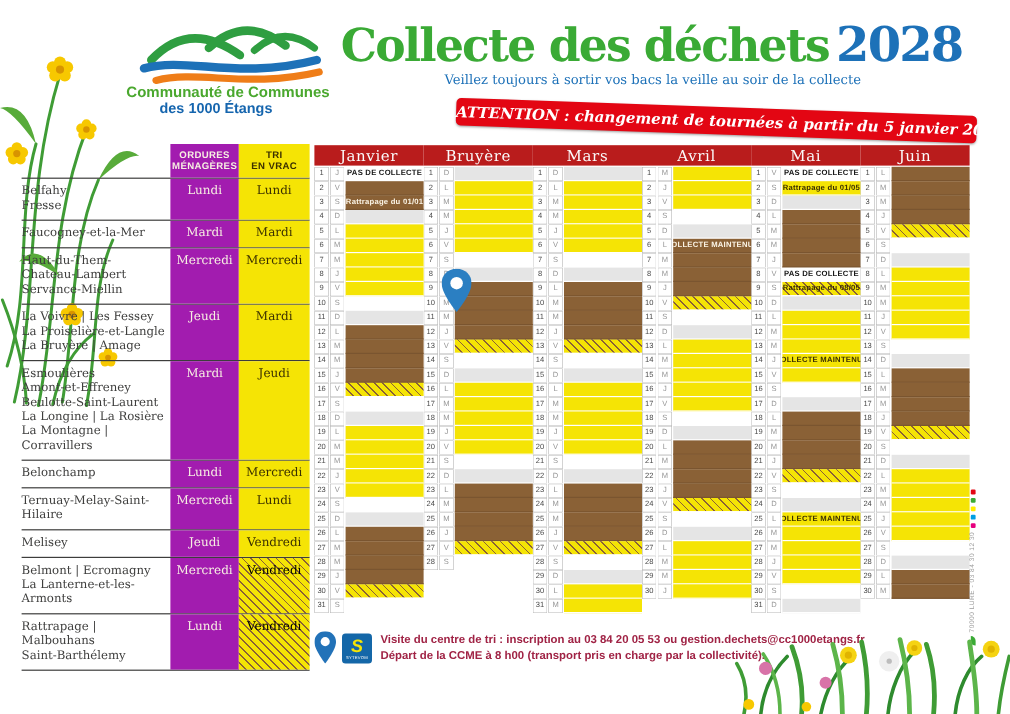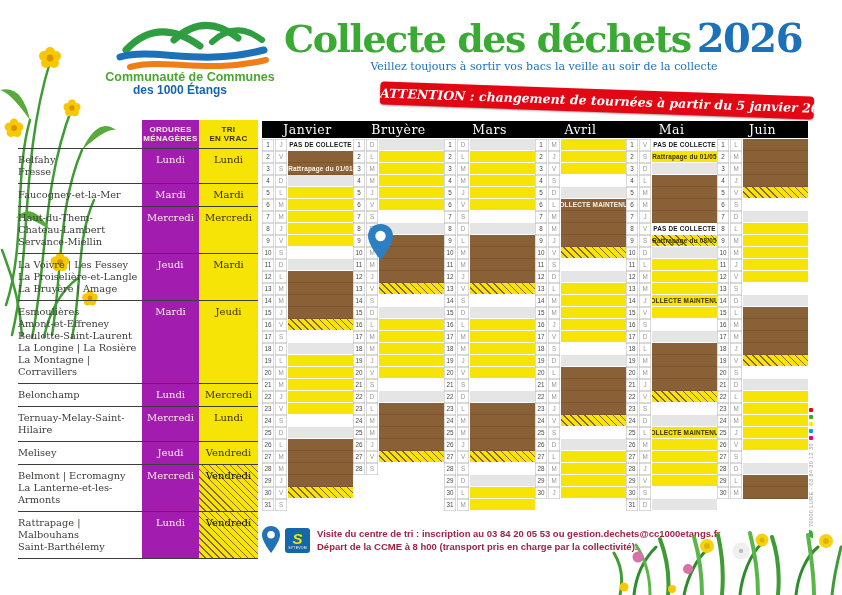--- a/index.html
+++ b/index.html
@@ -31,21 +31,21 @@
         padding:5px 1px;white-space:pre-line;line-height:9px;letter-spacing:.3px;}
   .om-bg{background:#a21caf;color:#f7efe2;}
   .tri-bg{background:#f5e405;color:#3b3000;}
   .commune{font-family:"DejaVu Serif",serif;font-size:9.8px;line-height:12px;
         color:#3d3d3c;padding:5px 2px 5px 0;white-space:pre-line;}
   .daycell{font-family:"DejaVu Serif",serif;font-size:10px;text-align:center;padding-top:5px;}
   .hatch-bg{background:repeating-linear-gradient(45deg,#f5e405 0,#f5e405 4px,#8a6136 4px,#8a6136 5px);}
   
   .calendar{position:absolute;left:262px;top:121px;display:flex;}
   .month-col{width:91px;}
-  .month-header{height:17px;background:#000000;color:#fbfbfb;text-align:center;
+  .month-header{height:17px;background:#b91c1c;color:#fbfbfb;text-align:center;
         font-family:"DejaVu Serif",serif;font-size:12.5px;line-height:17px;letter-spacing:.5px;}
   .month-grid{display:grid;grid-template-columns:12px 12px 1fr;column-gap:1px;
         grid-auto-rows:12px;margin-top:1px;}
   .dnum,.dletter{background:#fff;box-shadow:inset 0 0 0 0.5px #b6b6b6;
         font-size:6.3px;line-height:12px;text-align:center;}
   .dnum{color:#4a4a4a;}
   .dletter{color:#969696;}
   .dcell{border-bottom:1px solid #ffffff;position:relative;display:flex;
         align-items:center;justify-content:center;overflow:hidden;}
   .c-y{background:#f5e405;}
@@ -144,21 +144,21 @@
     <path d="M62,30 Q92,2 126,28" stroke="#2f9e41" stroke-width="7"></path>
     <path d="M100,32 Q124,10 150,30" stroke="#2f9e41" stroke-width="6"></path>
     <path d="M8,47 C44,37 86,57 152,40" stroke="#1d71b8" stroke-width="7"></path>
     <path d="M18,57 C54,48 94,64 154,50" stroke="#ef7d18" stroke-width="6"></path>
   </g>
 </svg>
 <div class="org1">Communauté de Communes</div>
 <div class="org2">des 1000 Étangs</div>
 
 <div class="page-title">
-  <span>Collecte des déchets</span><span class="year">2026</span>
+  <span>Collecte des déchets</span><span class="year">2028</span>
 </div>
 <div class="subtitle">Veillez toujours à sortir vos bacs la veille au soir de la collecte</div>
 <div class="banner">ATTENTION : changement de tournées à partir du 5 janvier 2026 !</div>
 
 <div class="sched">
   <div class="sched-row sched-head">
     <div></div>
     <div class="hcell om-bg">ORDURES
 MÉNAGÈRES</div>
     <div class="hcell tri-bg">TRI

